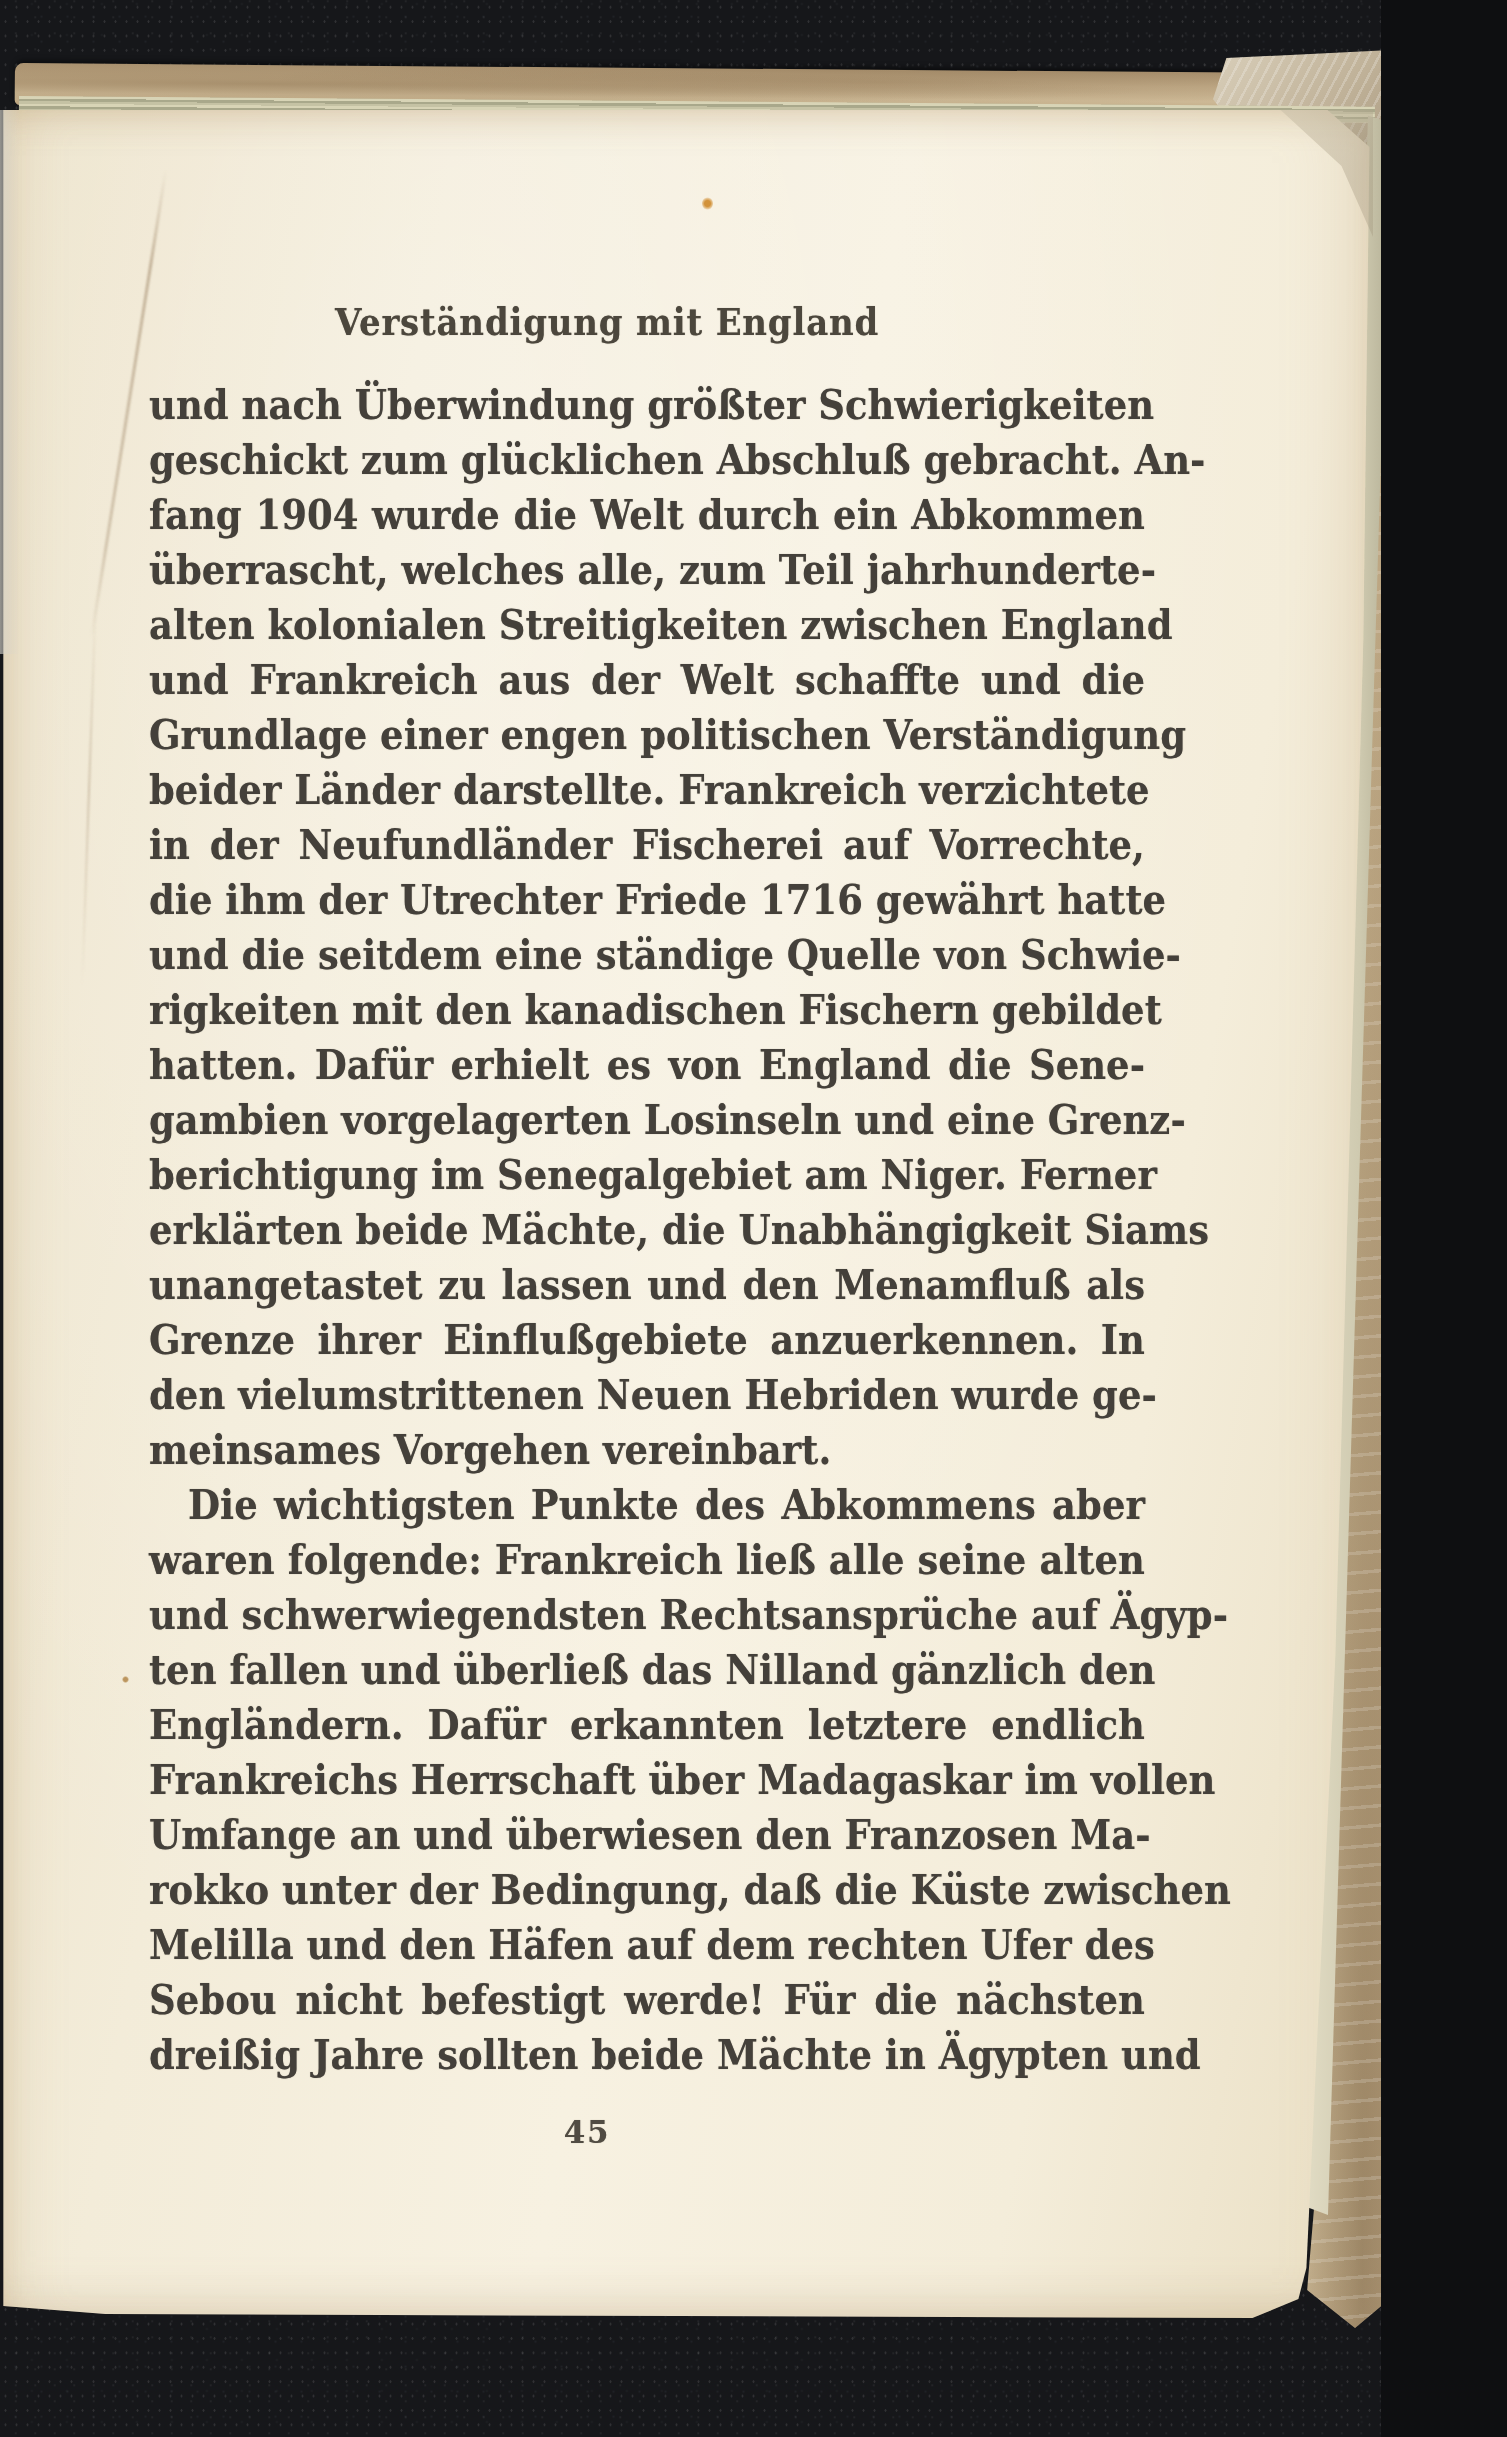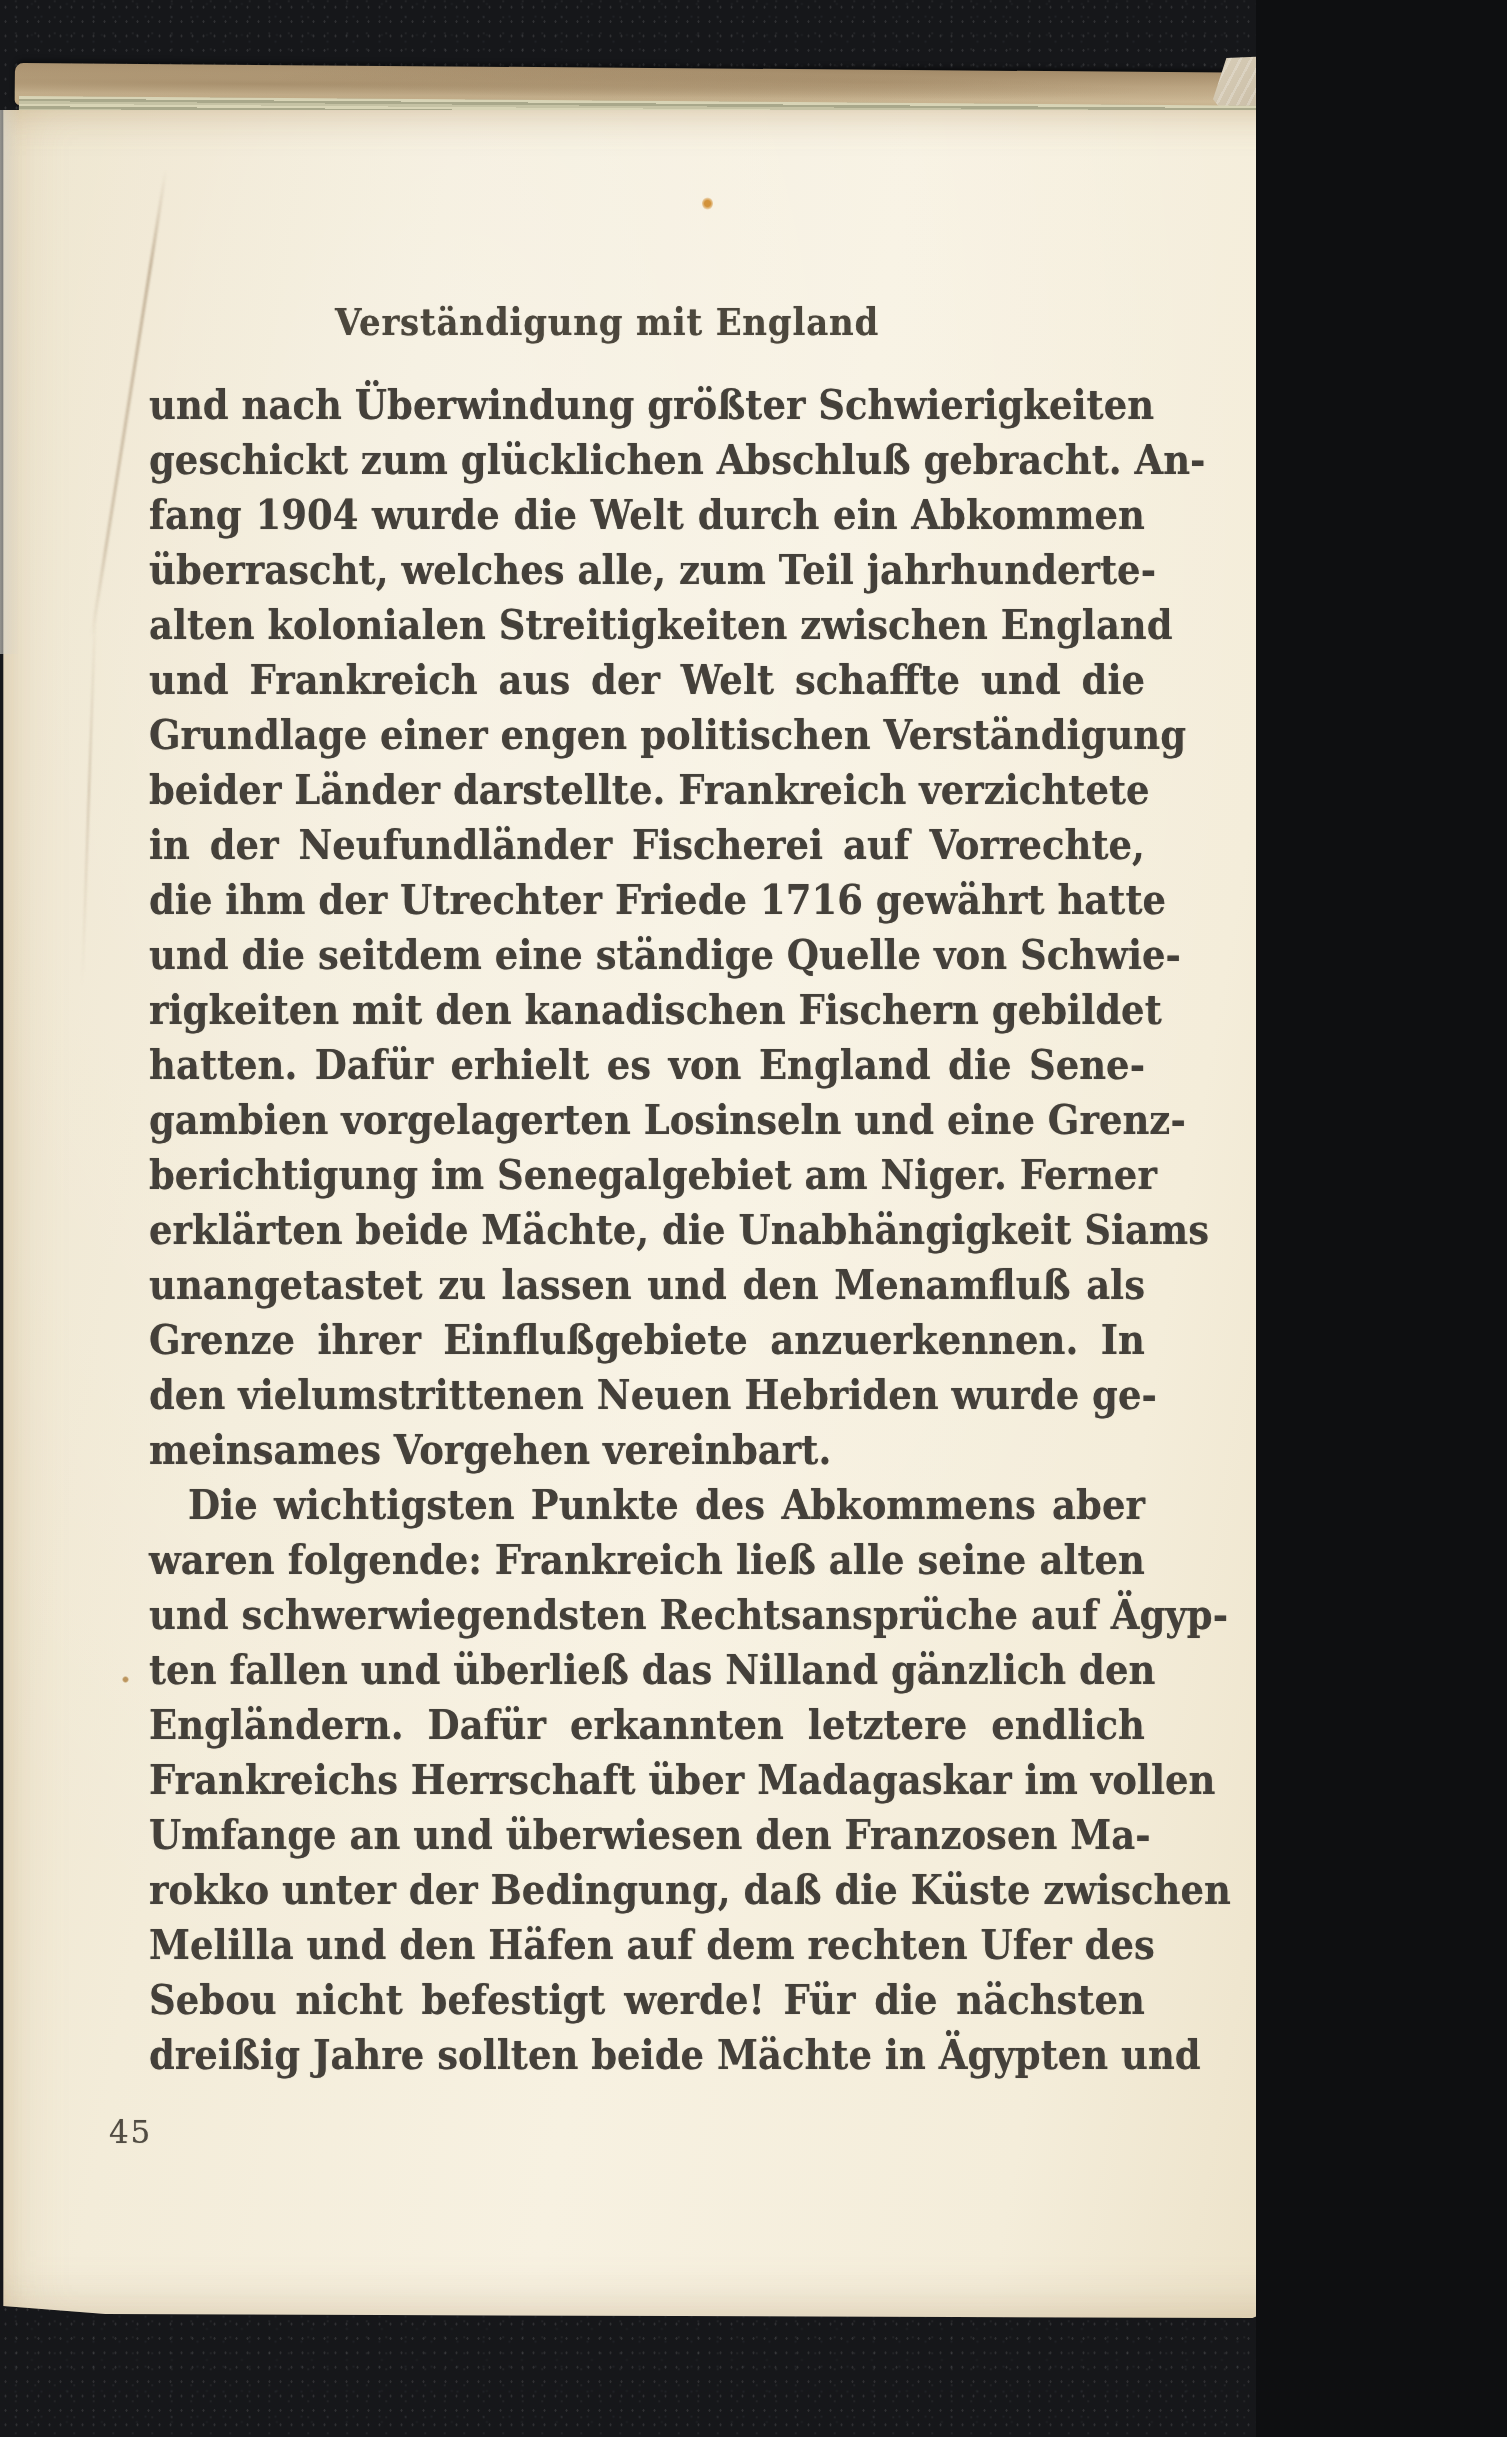--- a/index.html
+++ b/index.html
@@ -1,18 +1,18 @@
 <!DOCTYPE html>
 <html style="--background: #16171a; --paper: #f3ecd8; --ink: #44403a; --book_edge: #bfa985;font-size:13.6px"><head>
 <meta charset="utf-8">
 <style>
   html,body{margin:0;padding:0;background:#0e0f11;}
   #scan{
     position:relative;
-    width:1256px;height:2438px;
+    width:1381px;height:2438px;
     overflow:hidden;
     font-family:"DejaVu Serif","Liberation Serif",serif;
     background-color:var(--background,#16171a);
     background-image:
       radial-gradient(rgba(255,255,255,.11) 0.8px, transparent 1.3px),
       radial-gradient(rgba(255,255,255,.055) 0.8px, transparent 1.3px),
       radial-gradient(rgba(140,150,170,.09) 0.8px, transparent 1.4px),
       radial-gradient(rgba(200,210,230,.05) 0.8px, transparent 1.4px);
     background-size:11px 14.4px,19.5px 16px,26px 25px,35px 31px;
     background-position:0 0,6px 9.3px,2.5px 4.2px,14.4px 19.5px;
@@ -112,22 +112,22 @@
     height:55px;line-height:55px;
     font-size:37px;font-weight:bold;
     text-align:justify;text-align-last:justify;text-justify:inter-word;
     white-space:nowrap;
     transform:scaleY(1.13);transform-origin:50% 50%;
     text-shadow:0 0 0.8px rgba(62,56,44,.5);
   }
   .line.para-end{text-align-last:left;}
   .line.indent{padding-left:39px;width:957px;}
   .page-number{
-    position:absolute;left:109px;top:2114px;width:970px;z-index:7;
-    font-size:31px;font-weight:normal;text-align:left;color:#514c43;
+    position:absolute;left:102px;top:2114px;width:970px;z-index:7;
+    font-size:31px;font-weight:bold;text-align:center;color:#514c43;
     letter-spacing:1.7px;
     text-shadow:0 0 0.8px rgba(70,62,48,.5);
   }
 </style>
 </head>
 <body>
 
 <div id="scan">
   <div class="edge-top"></div>
   <div class="edge-right"></div>

